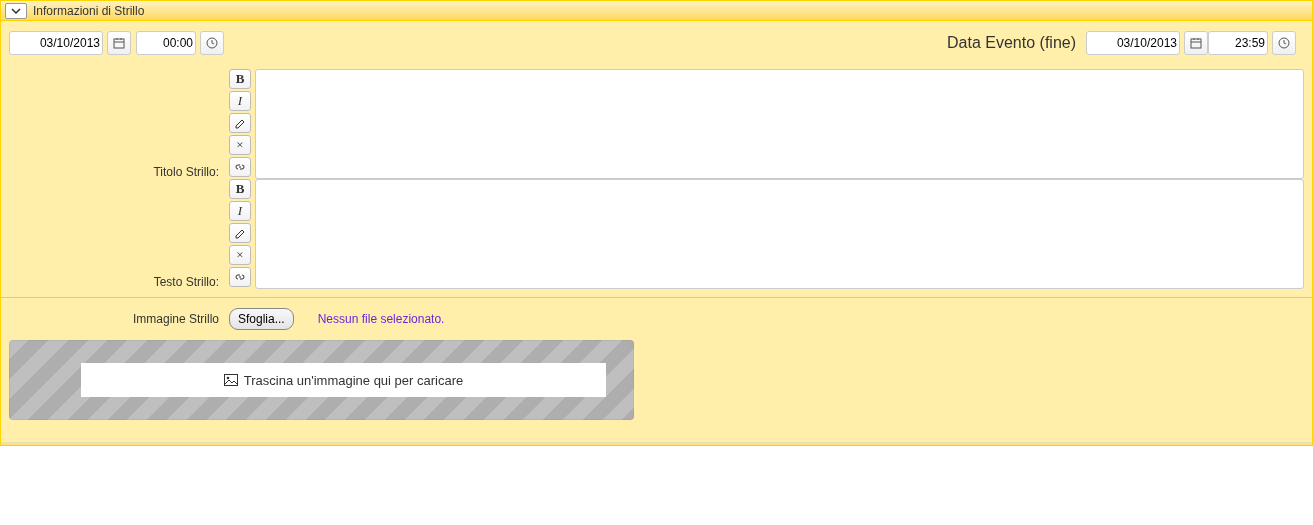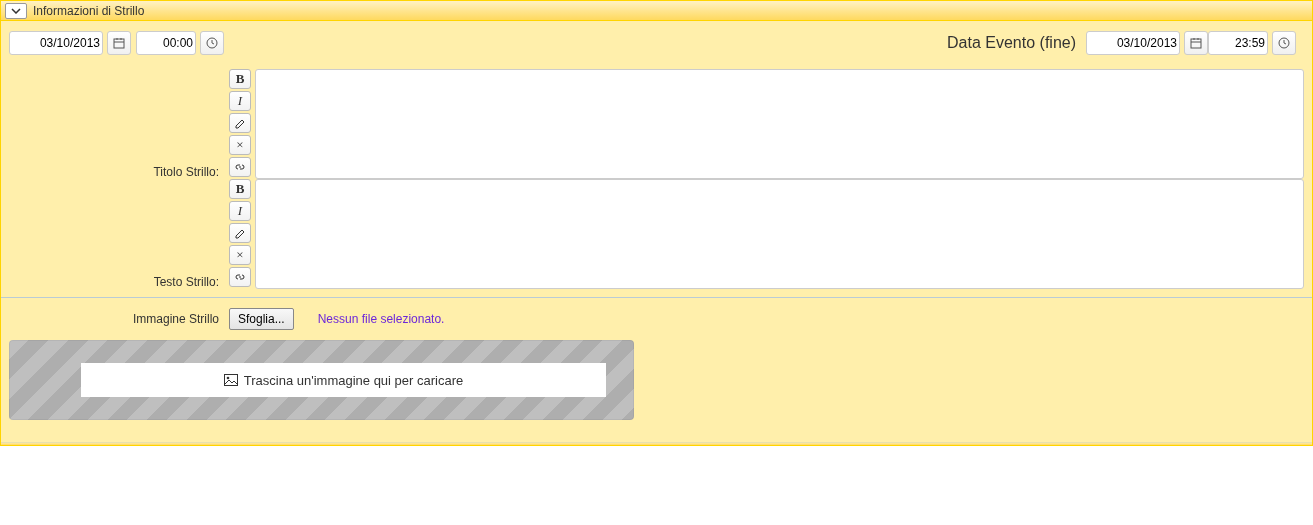--- a/index.html
+++ b/index.html
@@ -150,21 +150,21 @@
   }
   .file-row {
     display: flex;
     align-items: center;
     margin-bottom: 10px;
   }
   .browse-btn {
     height: 22px;
     padding: 0 8px;
     border: 1px solid #888;
-    border-radius: 2px;
+    border-radius: 9px;
     background: linear-gradient(#f8f8f8,#e4e4e4);
     cursor: pointer;
     font-size: 12px;
   }
   .file-status {
     margin-left: 24px;
     font-size: 12px;
     color: #6d28d9;
   }
   .dropzone {

